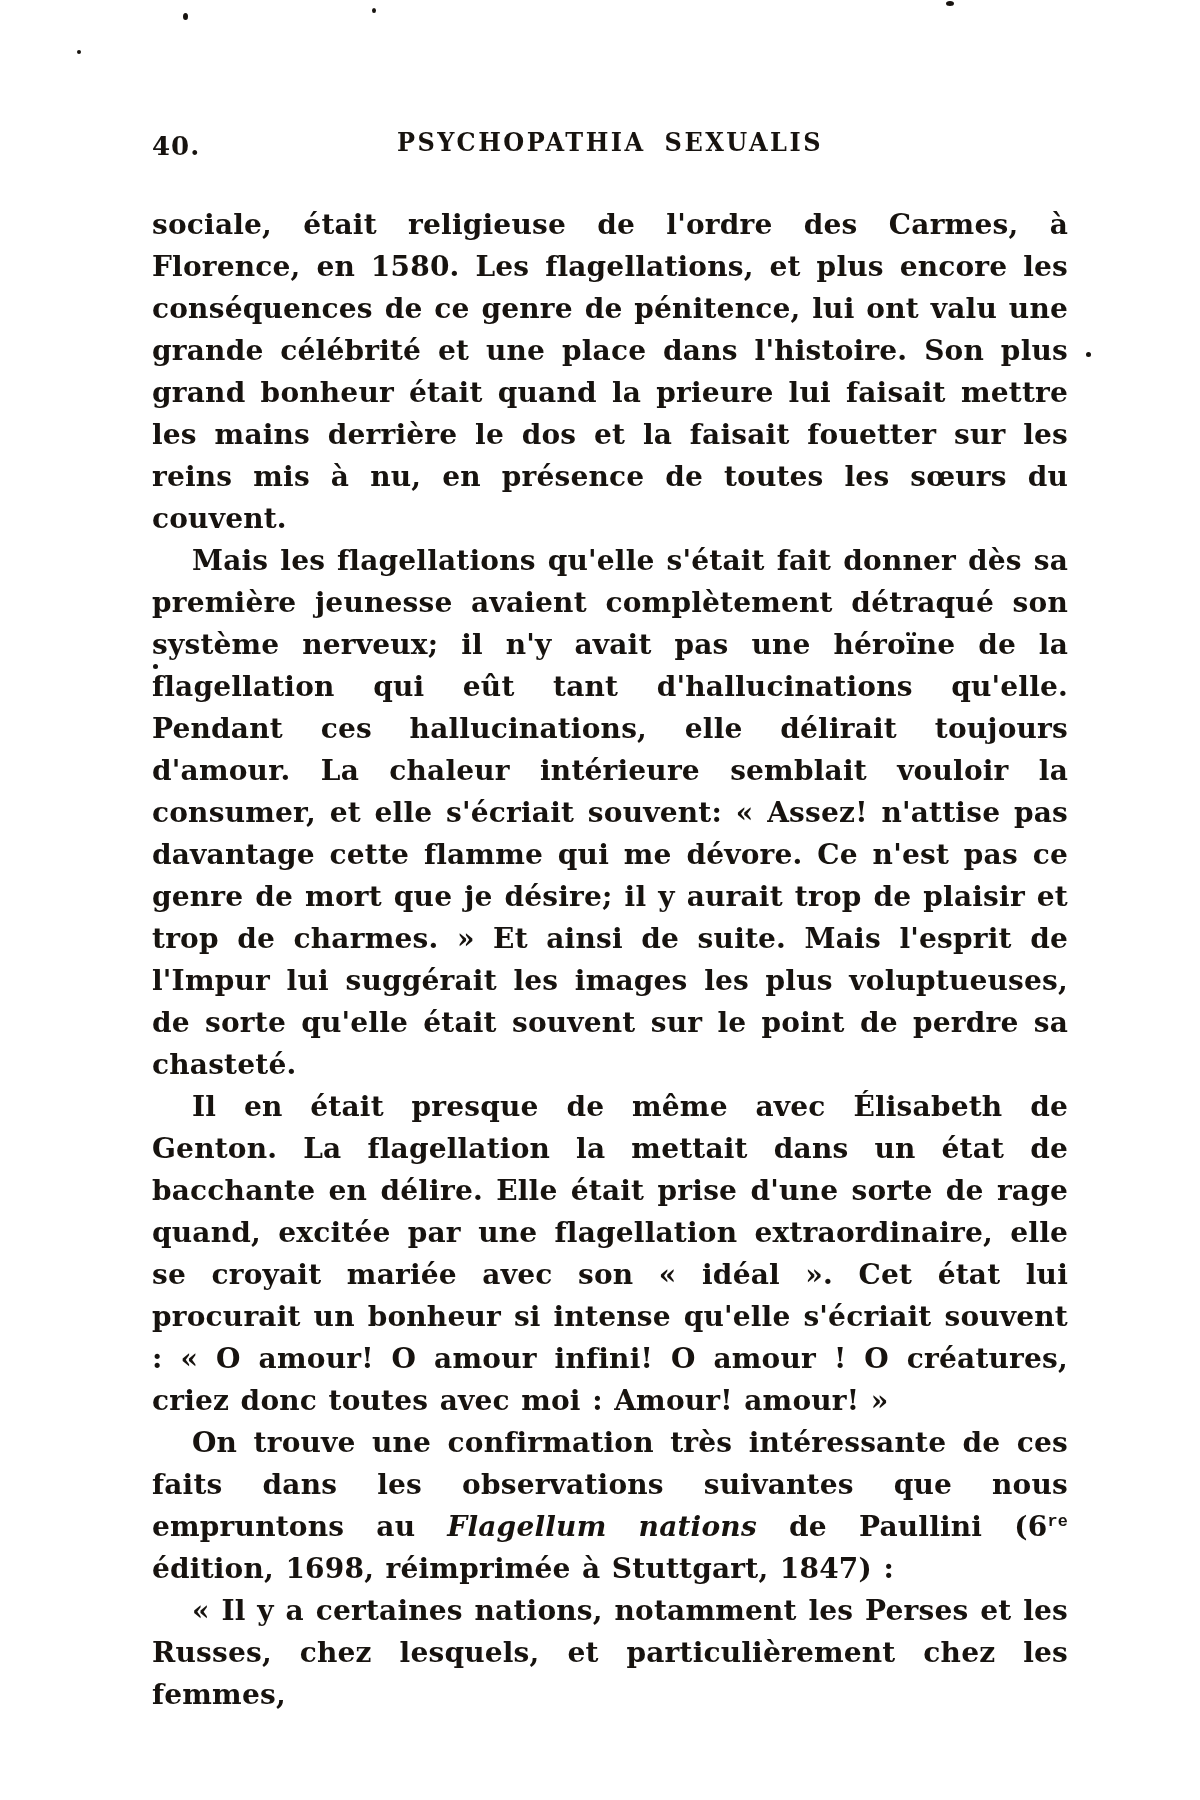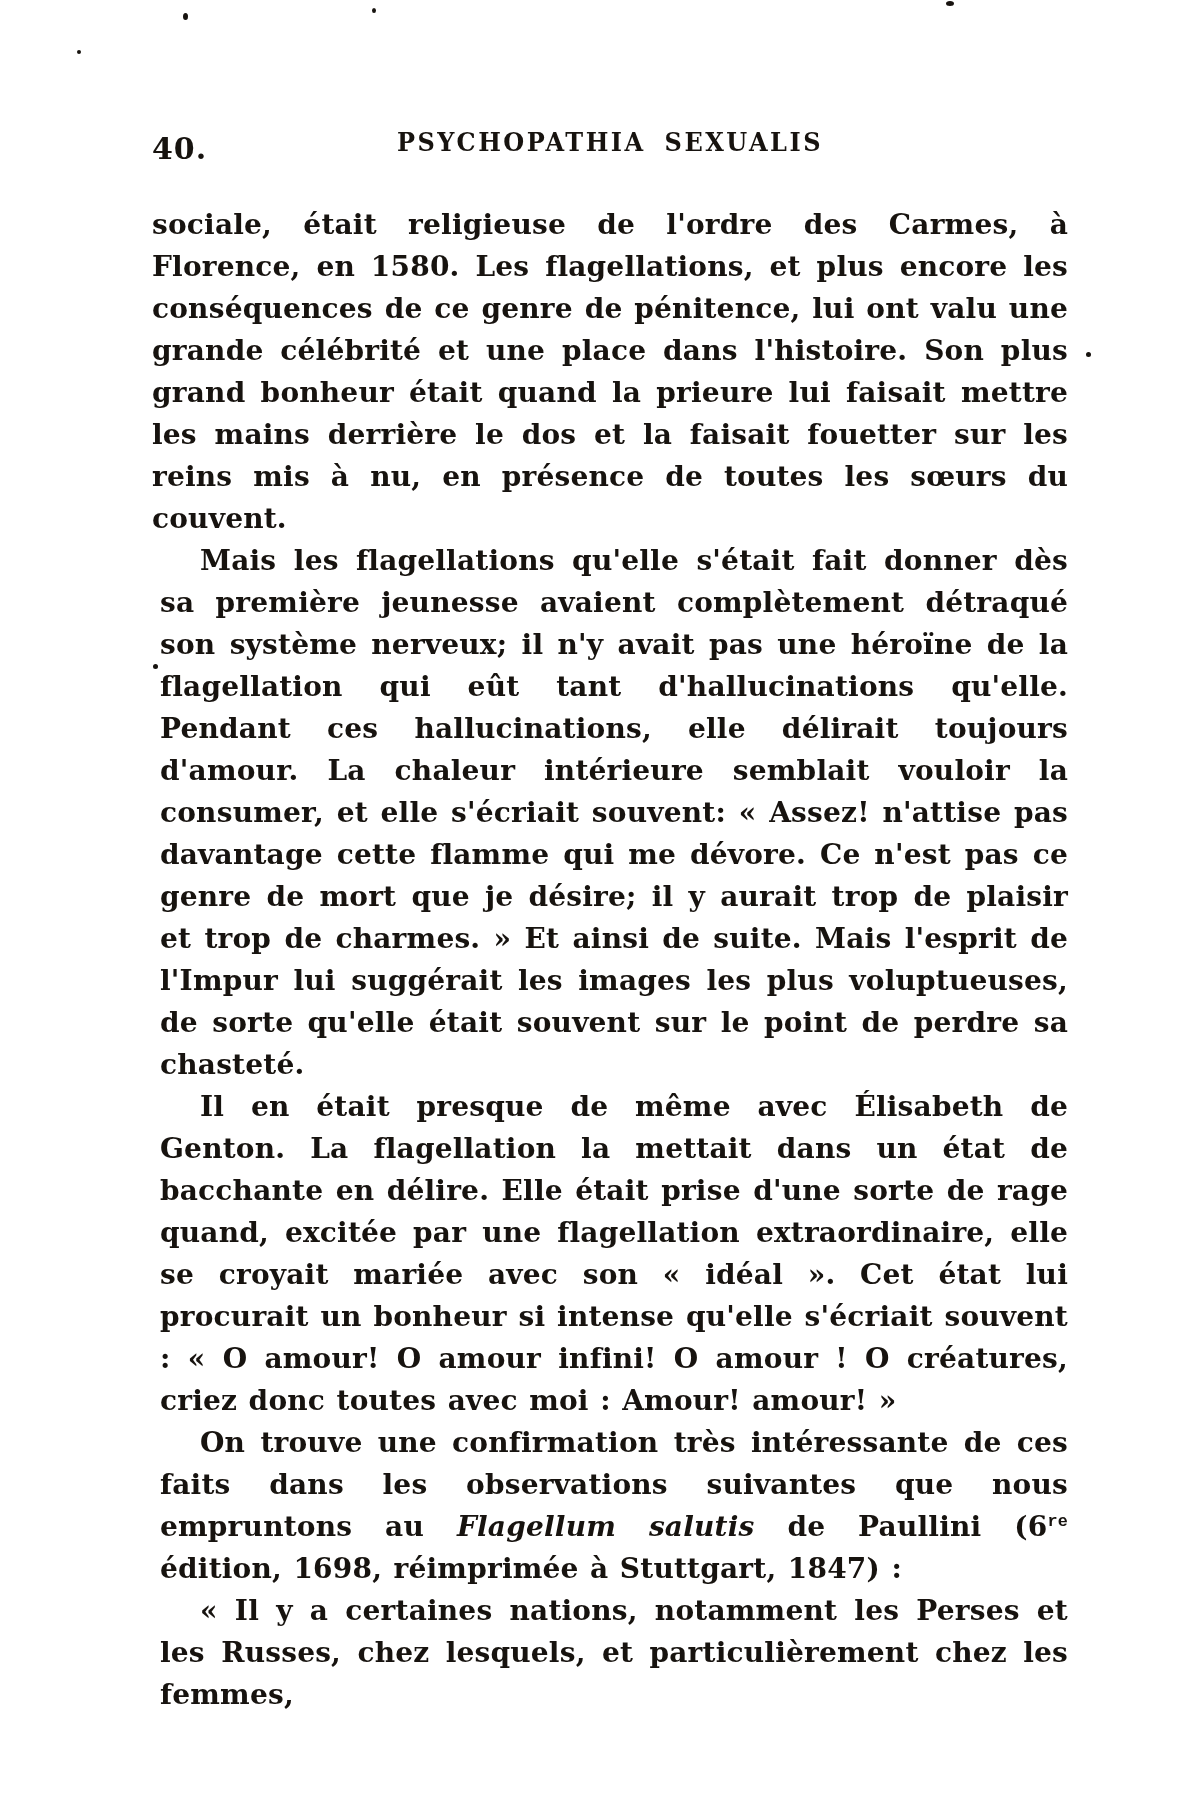--- a/index.html
+++ b/index.html
@@ -21,21 +21,21 @@
     position: absolute;
     top: 128px;
     left: 152px;
     width: 916px;
     height: 36px;
   }
   .pagenum {
     position: absolute;
     left: 0;
     top: 3px;
-    font-size: 30px;
+    font-size: 26px;
     font-weight: 700;
     letter-spacing: 1px;
   }
   .running-title {
     display: block;
     text-align: center;
     font-size: 24px;
     font-weight: 700;
     letter-spacing: 2.5px;
     word-spacing: 8px;
@@ -48,21 +48,21 @@
     width: 916px;
     font-size: 28px;
     line-height: 42px;
     font-weight: 700;
     text-align: justify;
     color: #17130f;
     letter-spacing: 0.2px;
     word-spacing: 1.5px;
   }
   .bodytext p { margin: 0; }
-  .bodytext p.indent { text-indent: 40px; margin-left: 8px; }
+  .bodytext p.indent { text-indent: 40px; }
   .bodytext em { font-style: italic; }
   .bodytext sup { font-size: 0.6em; vertical-align: super; line-height: 0; font-family: Liberation Mono, monospace; }
   .speck {
     position: absolute;
     background: #17130f;
     border-radius: 50%;
   }
 </style>
 </head>
 <body>
@@ -71,21 +71,21 @@
 
   <div class="header">
     <span class="pagenum">40.</span>
     <span class="running-title">PSYCHOPATHIA SEXUALIS</span>
   </div>
 
   <div class="bodytext">
       <p class="para"><span>sociale, était religieuse de l'ordre des Carmes, à Florence, en 1580. Les flagellations, et plus encore les conséquences de ce genre de pénitence, lui ont valu une grande célébrité et une place dans l'histoire. Son plus grand bonheur était quand la prieure lui faisait mettre les mains derrière le dos et la faisait fouetter sur les reins mis à nu, en présence de toutes les sœurs du couvent.</span></p>
       <p class="para indent"><span>Mais les flagellations qu'elle s'était fait donner dès sa première jeunesse avaient complètement détraqué son système nerveux; il n'y avait pas une héroïne de la flagellation qui eût tant d'hallucinations qu'elle. Pendant ces hallucinations, elle délirait toujours d'amour. La chaleur intérieure semblait vouloir la consumer, et elle s'écriait souvent: « Assez! n'attise pas davantage cette flamme qui me dévore. Ce n'est pas ce genre de mort que je désire; il y aurait trop de plaisir et trop de charmes. » Et ainsi de suite. Mais l'esprit de l'Impur lui suggérait les images les plus voluptueuses, de sorte qu'elle était souvent sur le point de perdre sa chasteté.</span></p>
       <p class="para indent"><span>Il en était presque de même avec Élisabeth de Genton. La flagellation la mettait dans un état de bacchante en délire. Elle était prise d'une sorte de rage quand, excitée par une flagellation extraordinaire, elle se croyait mariée avec son « idéal ». Cet état lui procurait un bonheur si intense qu'elle s'écriait souvent : « O amour! O amour infini! O amour ! O créatures, criez donc toutes avec moi : Amour! amour! »</span></p>
-      <p class="para indent"><span>On trouve une confirmation très intéressante de ces faits dans les observations suivantes que nous empruntons au </span><em>Flagellum salutis</em><span> de Paullini (6</span><sup>re</sup><span> édition, 1698, réimprimée à Stuttgart, 1847) :</span></p>
+      <p class="para indent"><span>On trouve une confirmation très intéressante de ces faits dans les observations suivantes que nous empruntons au </span><em>Flagellum nations</em><span> de Paullini (6</span><sup>re</sup><span> édition, 1698, réimprimée à Stuttgart, 1847) :</span></p>
       <p class="para indent"><span>« Il y a certaines nations, notamment les Perses et les Russes, chez lesquels, et particulièrement chez les femmes,</span></p>
     </div>
 
   <div class="speck" style="left:183px; top:13px; width:5px; height:7px;"></div>
   <div class="speck" style="left:372px; top:8px; width:4px; height:5px;"></div>
   <div class="speck" style="left:946px; top:1px; width:8px; height:5px;"></div>
   <div class="speck" style="left:77px; top:50px; width:4px; height:4px;"></div>
   <div class="speck" style="left:1086px; top:352px; width:5px; height:5px;"></div>
   <div class="speck" style="left:153px; top:664px; width:5px; height:5px;"></div>
 

